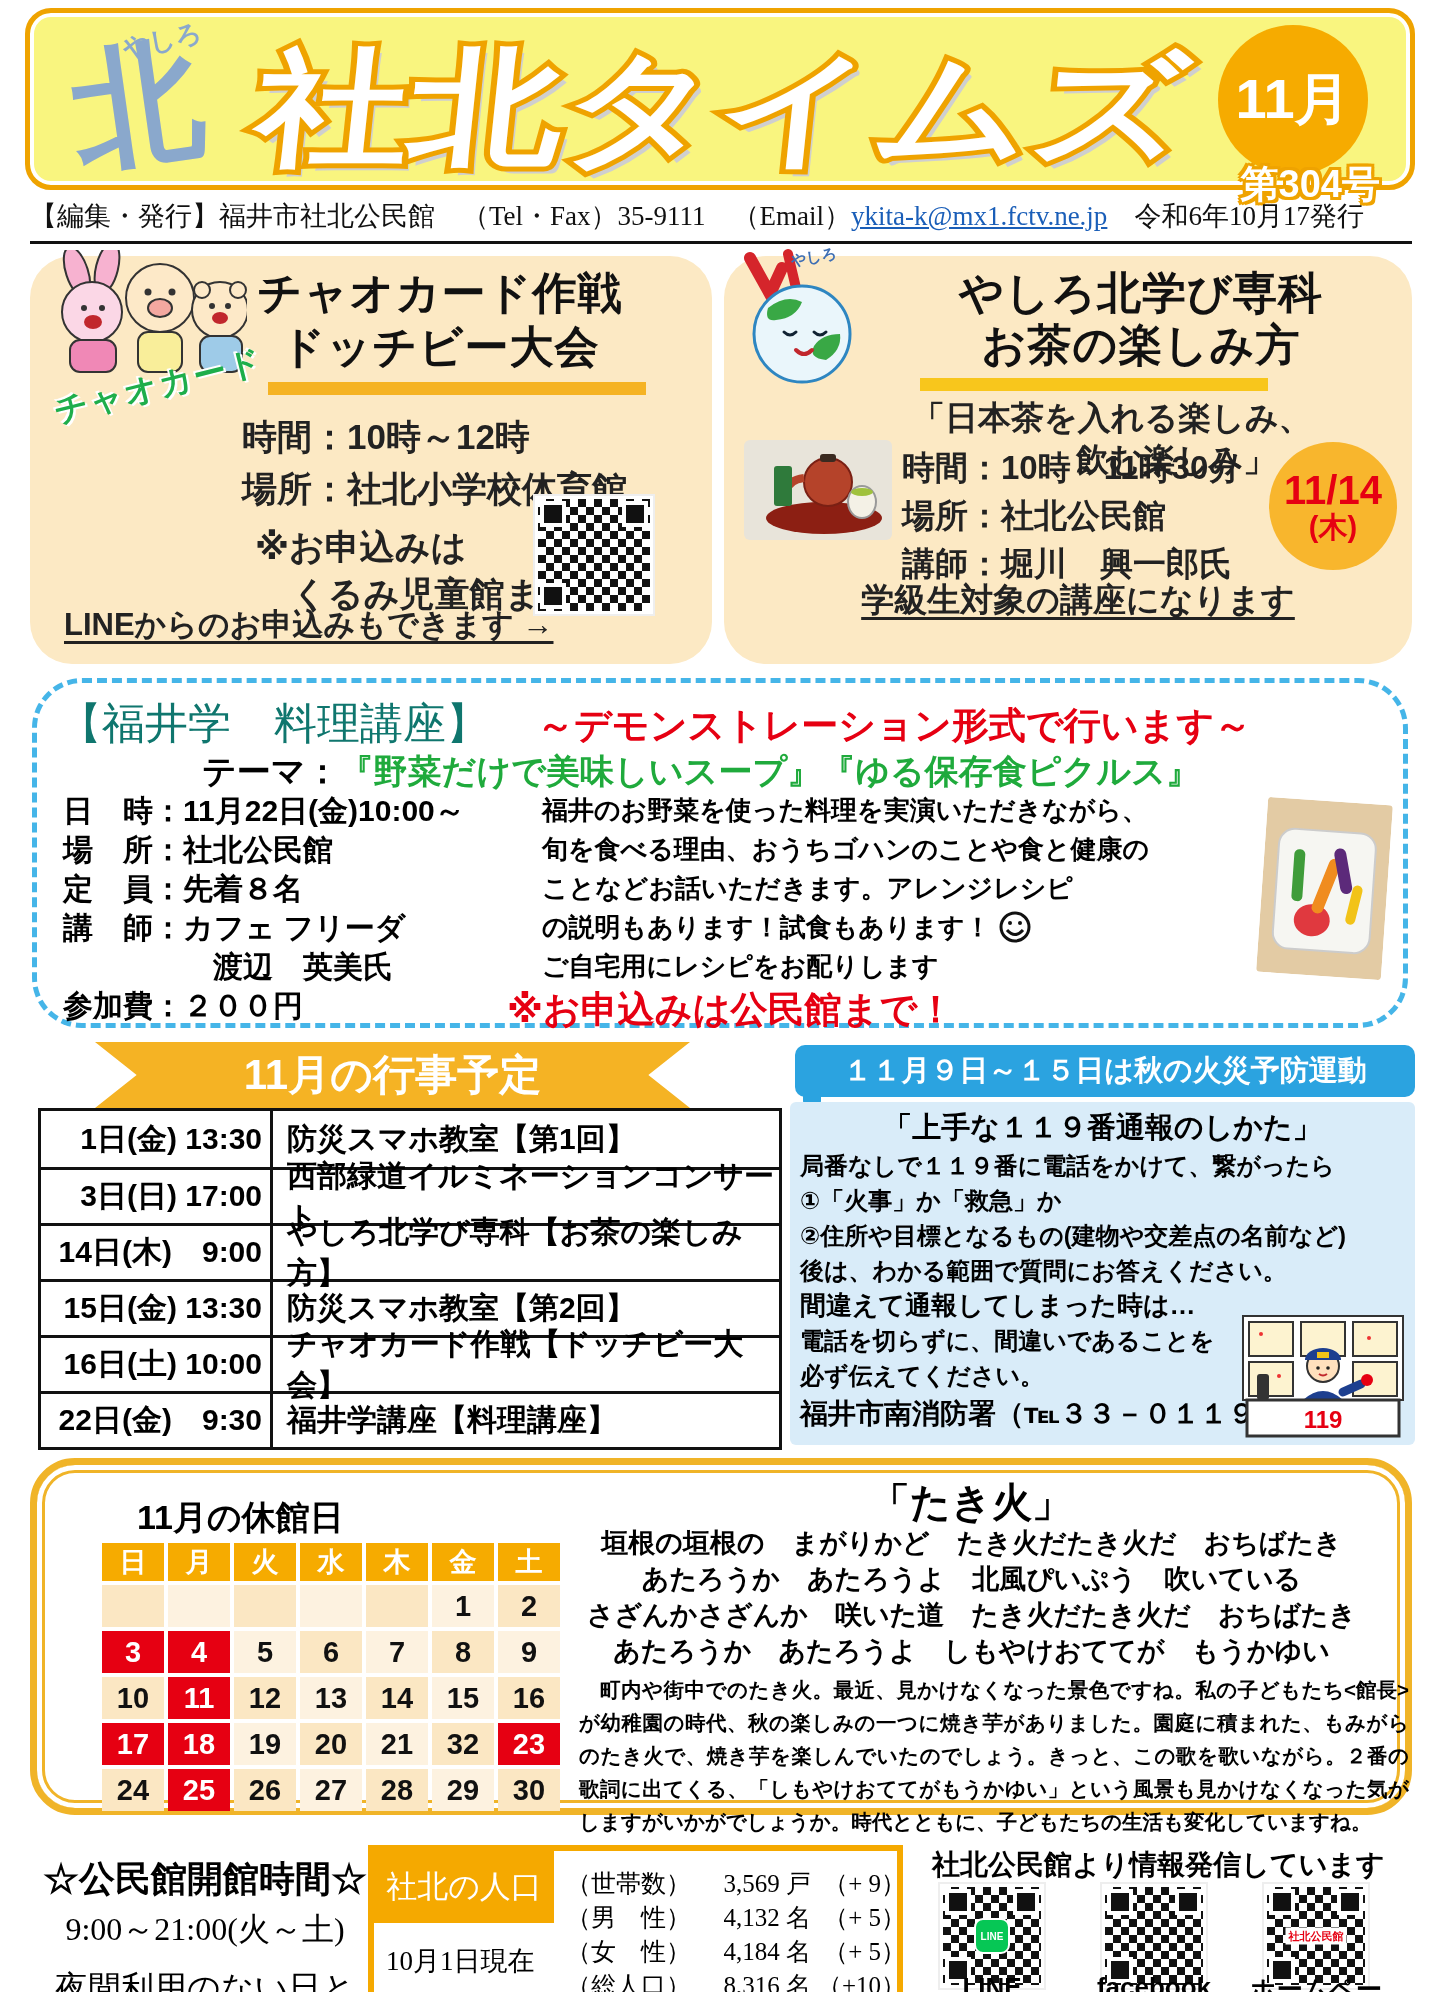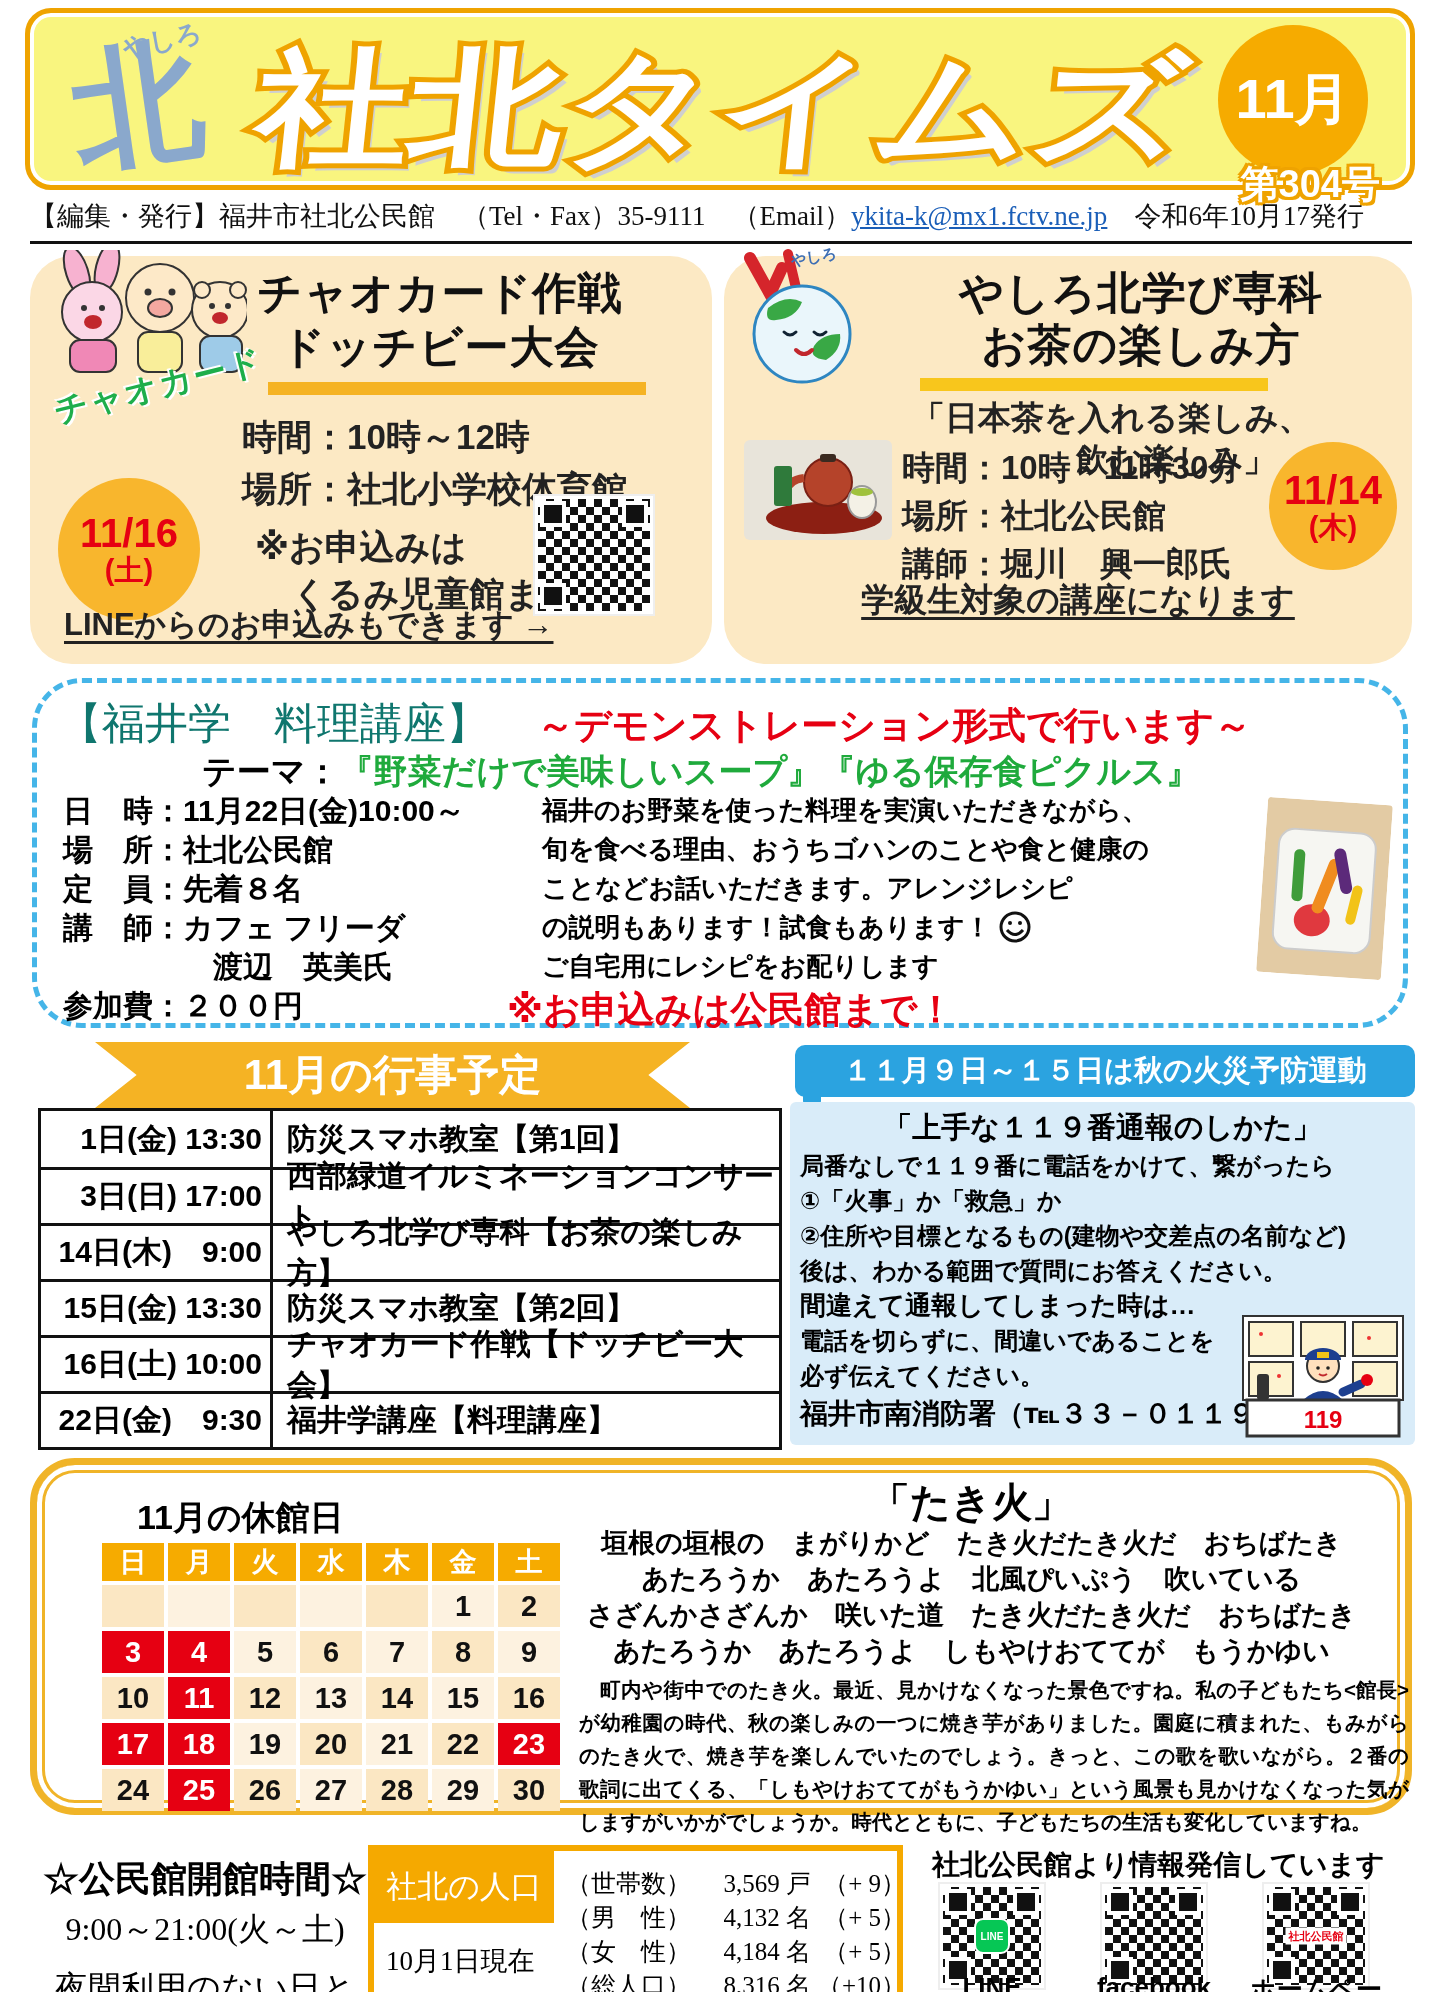--- a/index.html
+++ b/index.html
@@ -155,24 +155,20 @@
         <circle cx="196" cy="56" r="3" fill="#333"></circle>
       <ellipse cx="188" cy="68" rx="8" ry="6" fill="#c1272d"></ellipse>
       <rect x="168" y="86" width="42" height="36" rx="10" fill="#9ecbe8" stroke="#333" stroke-width="2"></rect>
     </svg>
     <div class="abs" style="left:22px;top:108px;transform:rotate(-14deg);color:#1eae4b;font-weight:800;font-size:33px;letter-spacing:2px;text-shadow:2px 2px 0 #fff,-2px -2px 0 #fff;">チャオカード</div>
     <div class="card-title abs" style="left:150px;right:12px;top:8px;">チャオカード作戦</div>
     <div class="card-title abs" style="left:150px;right:12px;top:62px;">ドッチビー大会</div>
     <div class="underbar abs" style="left:238px;width:378px;top:126px;"></div>
     <div class="detail abs" style="left:212px;top:158px;font-size:35px;">時間：10時～12時</div>
     <div class="detail abs" style="left:212px;top:210px;font-size:35px;">場所：社北小学校体育館</div>
-    <div class="date-circle abs" style="left:28px;top:222px;width:142px;height:142px;">
-      <span class="d1">11/16</span>
-      <span class="d2">(土)</span>
-    </div>
     <div class="detail abs" style="left:225px;top:268px;font-size:35px;">※お申込みは</div>
     <div class="detail abs" style="left:262px;top:315px;font-size:35px;">くるみ児童館まで</div>
     <div class="qr" style="left:505px;top:240px;width:118px;height:118px;">
         <i class="tl"></i>
         <i class="tr"></i>
         <i class="bl"></i>
       </div>
     <div class="detail abs" style="left:34px;top:348px;font-size:31px;text-decoration:underline;text-decoration-thickness:3px;text-underline-offset:6px;">LINEからのお申込みもできます →</div>
   </div>
 
@@ -349,21 +345,21 @@
       <div class="cal-c">12</div>
       <div class="cal-c">13</div>
       <div class="cal-c">14</div>
       <div class="cal-c">15</div>
       <div class="cal-c">16</div>
       <div class="cal-c closed">17</div>
       <div class="cal-c closed">18</div>
       <div class="cal-c">19</div>
       <div class="cal-c">20</div>
       <div class="cal-c">21</div>
-      <div class="cal-c">22</div>
+      <div class="cal-c">32</div>
       <div class="cal-c closed">23</div>
       <div class="cal-c">24</div>
       <div class="cal-c closed">25</div>
       <div class="cal-c">26</div>
       <div class="cal-c">27</div>
       <div class="cal-c">28</div>
       <div class="cal-c">29</div>
       <div class="cal-c">30</div>
     </div>
     <div id="takibi-title" class="abs">「たき火」</div>

